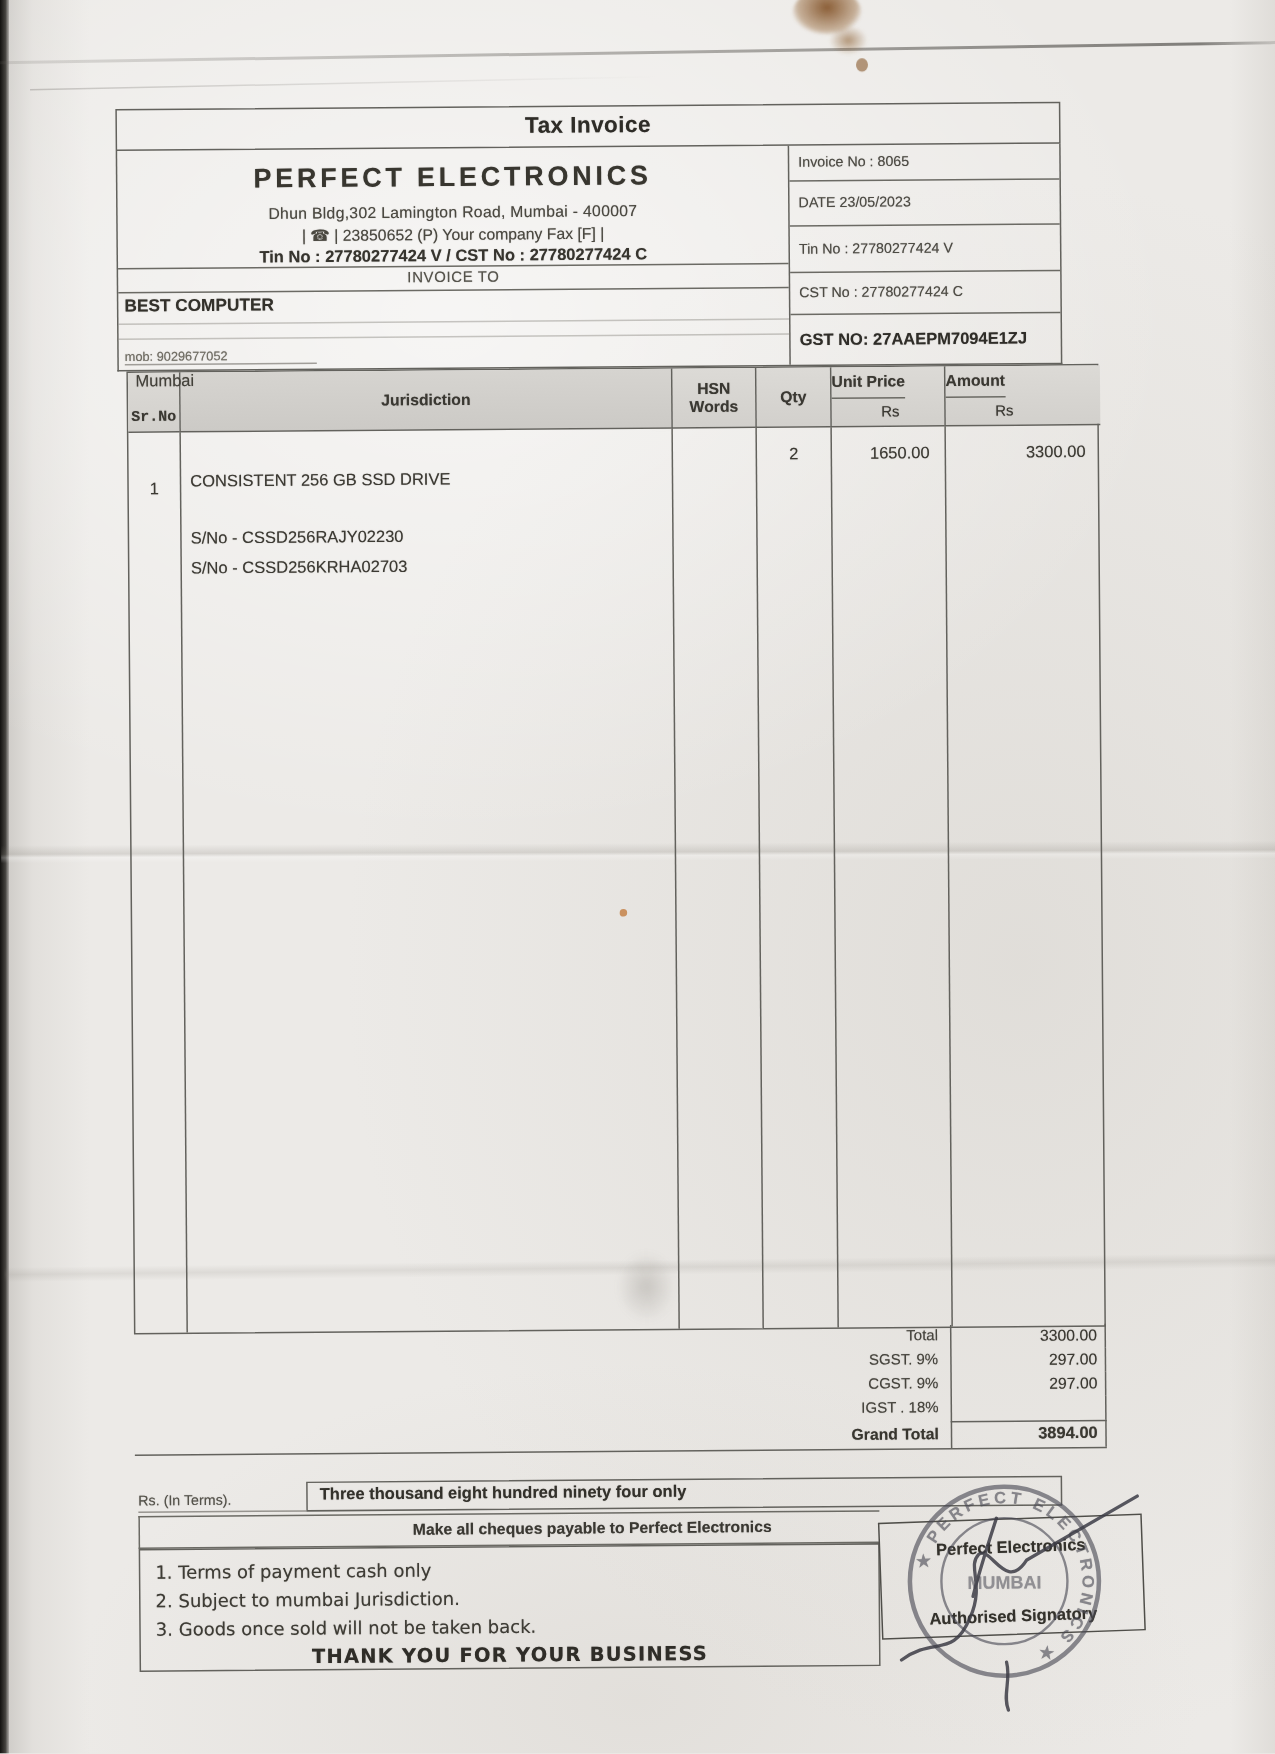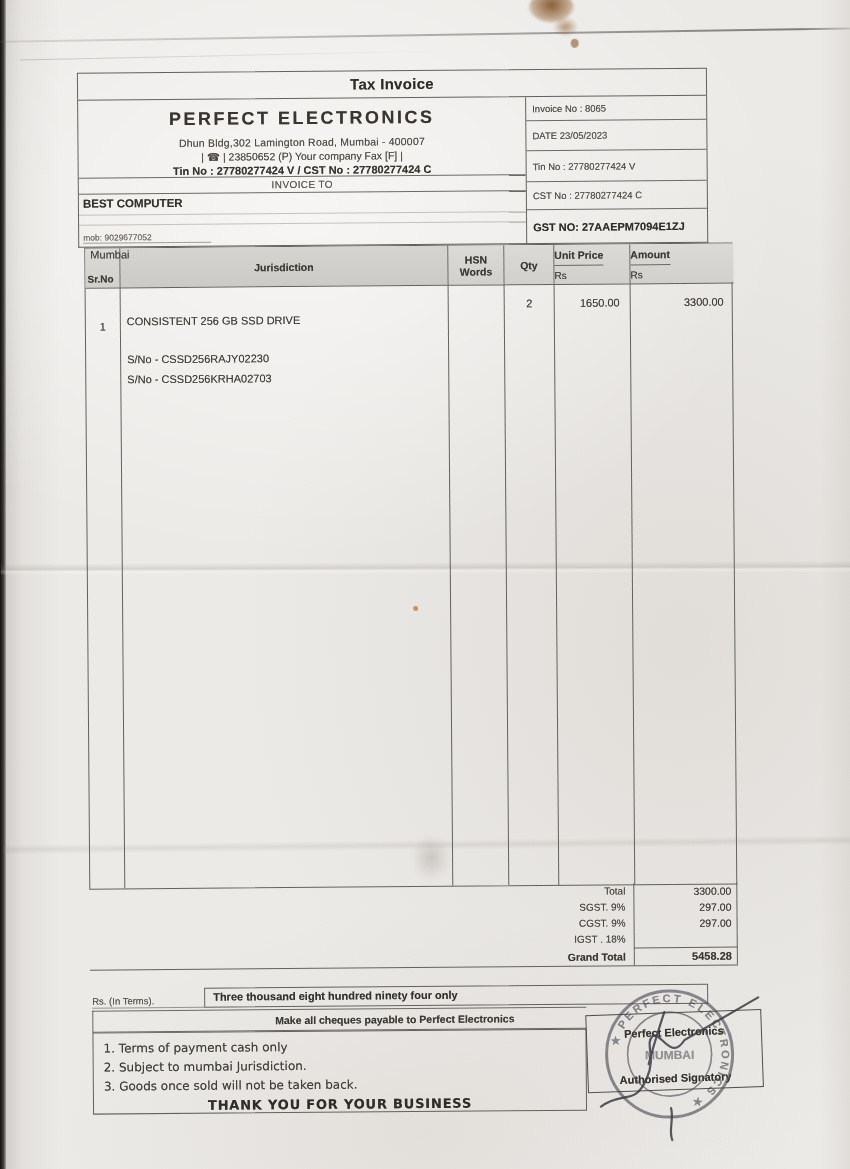--- a/index.html
+++ b/index.html
@@ -78,24 +78,24 @@
   .meta-row.r5 { height:33px; border-bottom:none; font-size:11px; font-weight:bold; color:#2f2d28; }
 
   
   .items-table { left:86px; top:245px; width:648px; border:1.3px solid #63625d; }
   .tgrid { display:grid; grid-template-columns:34px 328px 56px 50px 76px 104px; }
   .th { background:linear-gradient(180deg,#dcdad6,#d2d0cc); border-left:1.2px solid #63625d;
     border-bottom:1.2px solid #63625d; height:40px; font-size:10.5px; font-weight:bold; color:#3a3832;
     display:flex; align-items:center; justify-content:center; text-align:center; position:relative; }
   .th:first-child { border-left:none; }
   .th.desc-h { background:linear-gradient(180deg,#d6d4d0,#cccac6); }
-  .th.srno-h { align-items:flex-end; justify-content:flex-start; padding:0 0 3px 2px; font-size:10px; }
+  .th.srno-h { align-items:flex-end; justify-content:flex-start; padding:0 0 3px 2px; font-size:10px;font-family:Liberation Mono, monospace; }
   .th.split { flex-direction:column; padding:0; align-items:flex-start; }
   .th.split .lbl { flex:1; display:flex; align-items:center; justify-content:center; border-bottom:1px solid #6b6a64; }
-  .th.split .rs { height:18px; display:flex; align-items:center; justify-content:center; font-weight:normal; font-size:10px; }
+  .th.split .rs { height:18px; display:flex; align-items:center; justify-content:center; font-weight:normal; font-size:10px;margin-left:33px; }
   .hsn-wrap { width:40px; line-height:12px; }
   .mumbai-overlay { position:absolute; left:4px; top:0px; font-size:11px; font-weight:normal; color:#43413a; z-index:3; }
   .td { border-left:1.2px solid #63625d; height:600px; font-size:11px; color:#3c3a33; position:relative; }
   .td:first-child { border-left:none; }
   .item-sr { text-align:center; padding-top:32px; }
   .item-desc { padding:27px 0 0 6px; }
   .item-desc .serials { margin-top:22px; line-height:20px; font-size:11px; }
   .item-num { text-align:center; padding-top:12px; }
   .item-price { text-align:right; padding:12px 10px 0 0; }
   
@@ -232,21 +232,21 @@
     <div class="trow">
       <div class="tlabel">CGST. 9%</div>
       <div class="tvalue">297.00</div>
     </div>
     <div class="trow">
       <div class="tlabel">IGST . 18%</div>
       <div class="tvalue"></div>
     </div>
     <div class="trow grand">
       <div class="tlabel">Grand Total</div>
-      <div class="tvalue">5458.28</div>
+      <div class="tvalue">3894.00</div>
     </div>
   </div>
 
   <div class="words-row">
     <div class="words-label">Rs. (In Terms).</div>
     <div class="words-value">Three thousand eight hundred ninety four only</div>
   </div>
 
   <div class="cheque-row">Make all cheques payable to Perfect Electronics</div>
 

